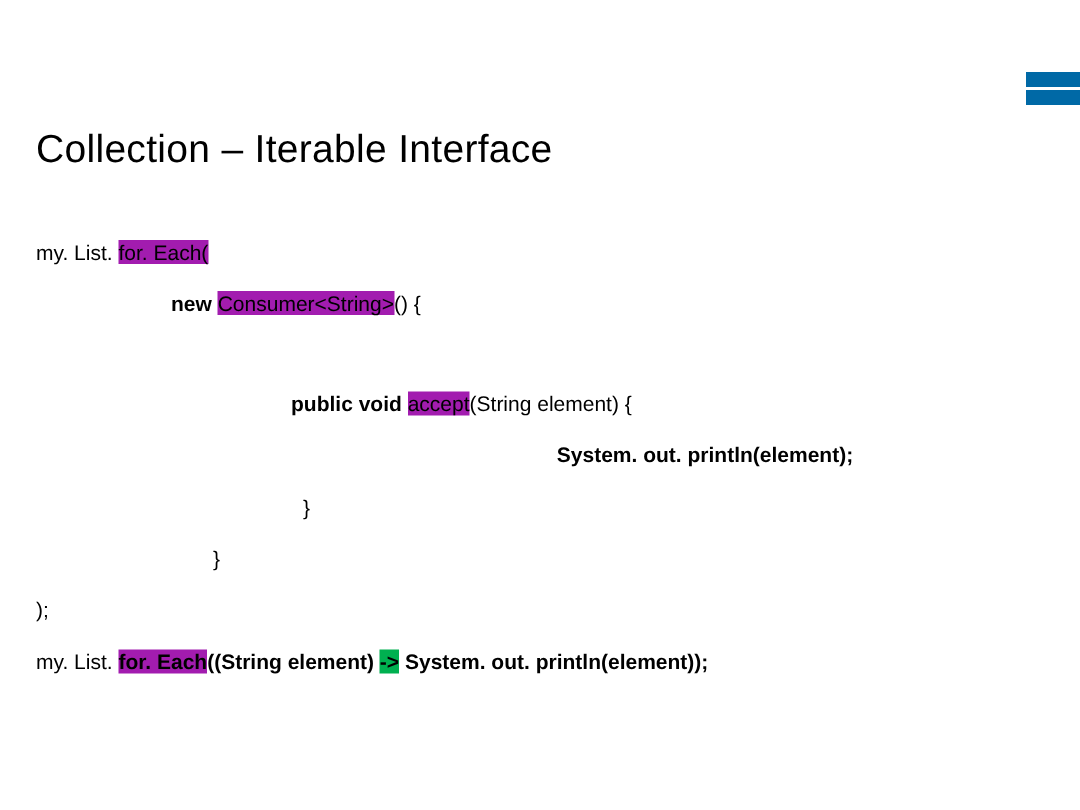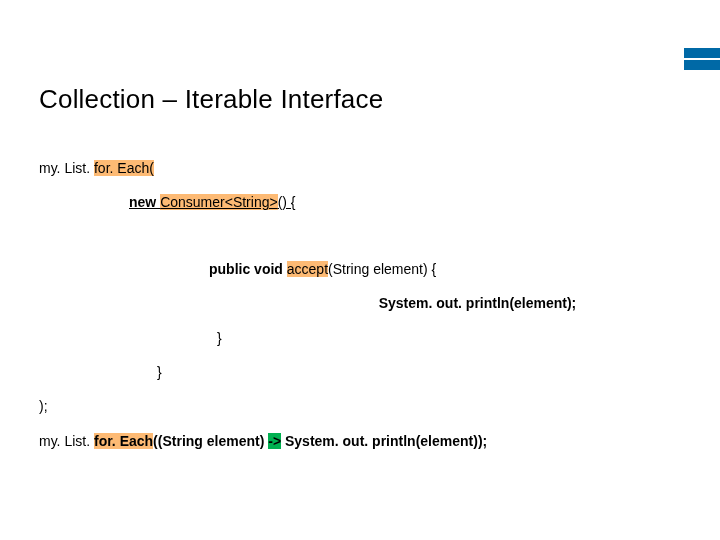--- a/index.html
+++ b/index.html
@@ -22,43 +22,43 @@
   .logo-top {
     background: #0069a6;
     height: 10px;
     margin-bottom: 2px;
   }
   .logo-bot {
     background: #0069a6;
     height: 10px;
   }
   .slide {
-    padding: 84px 24px 0 39px;
+    padding: 84px 24px 0 24px;
   }
   h1.title {
     margin: 0 0 42px 0;
     font-size: 26px;
     font-weight: 400;
     letter-spacing: 0.2px;
   }
   .code {
     font-size: 14px;
     line-height: 1.6;
   }
   .code .row {
     white-space: pre;
     margin-bottom: 12px;
   }
   .hl {
-    background: #fdba74;
+    background: #a21caf;
   }
   .hl-g {
     background: #00b050;
   }
-  .ind1 { padding-left: 90px; text-decoration: underline; }
+  .ind1 { padding-left: 90px; }
   .ind2 { padding-left: 170px; margin-top: 44px; }
   .ind3 { padding-left: 220px; text-align: center; }
   .ind2b { padding-left: 178px; }
   .ind1b { padding-left: 118px; }
 </style>
 </head>
 <body>
 
 <div class="logo">
   <div class="logo-top"></div>

